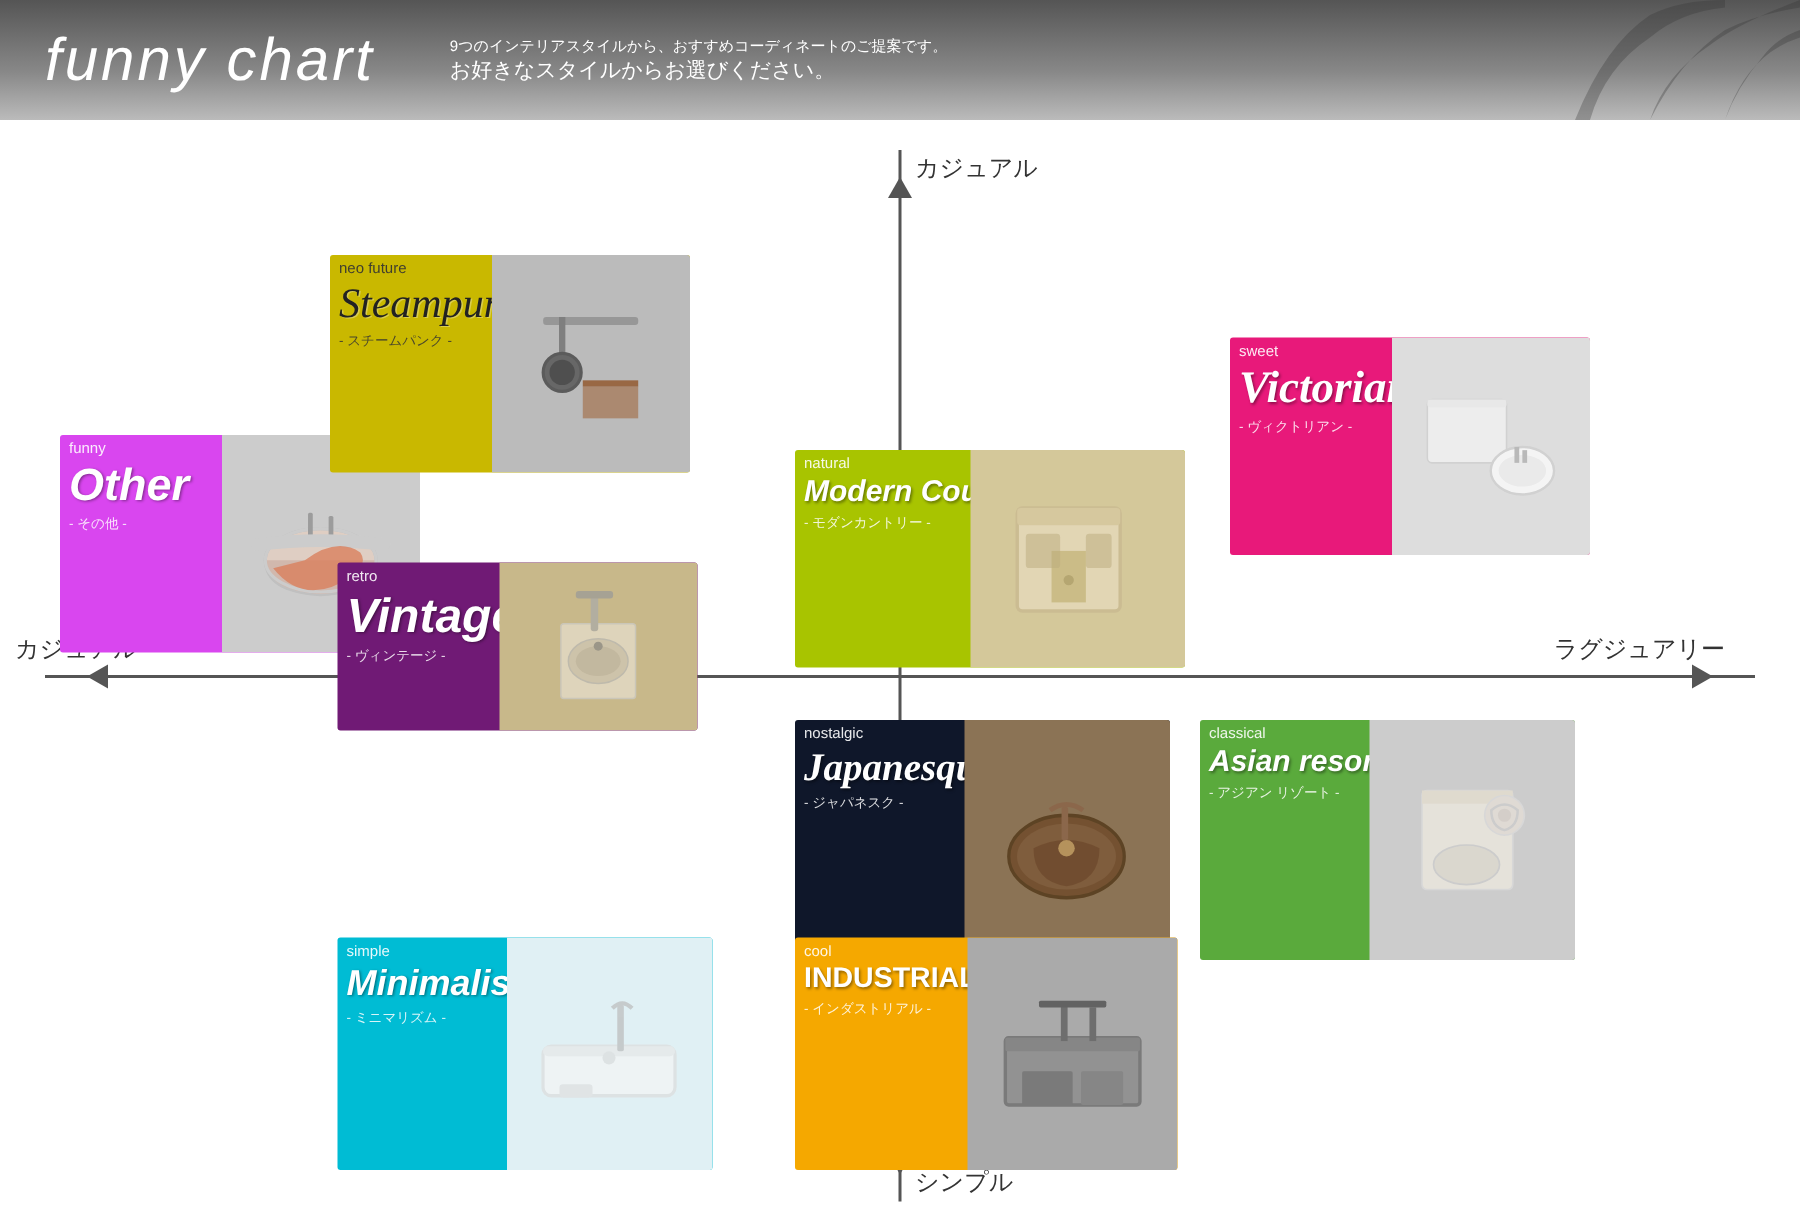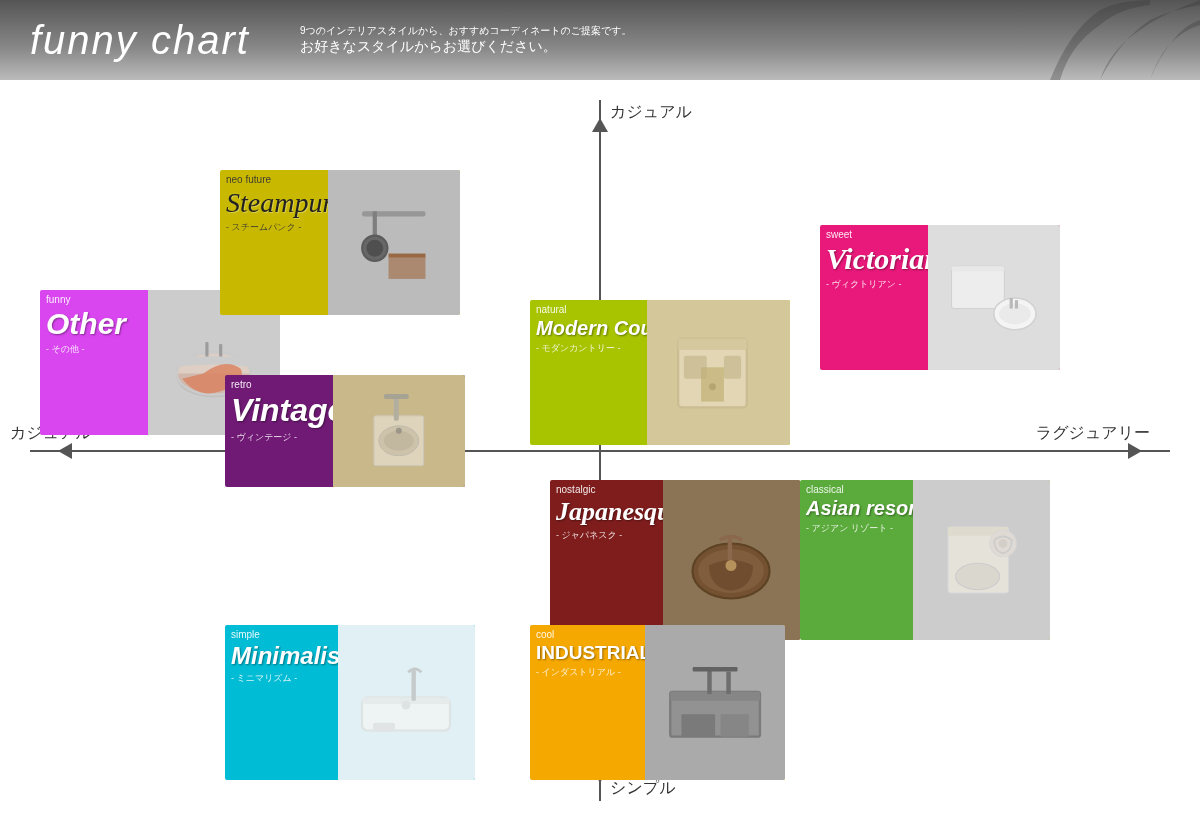--- a/index.html
+++ b/index.html
@@ -180,23 +180,23 @@
       background: #701a75;
       left: 225px; top: 295px;
       width: 240px; height: 112px;
     }
     #card-modern-country {
       background: #a8c400;
       left: 530px; top: 220px;
       width: 260px; height: 145px;
     }
     #card-japanesque {
-      background: #7f1d1d;
+      background: #0f172a;
       left: 530px; top: 400px;
-      width: 250px; height: 160px; margin-left: 20px;
+      width: 250px; height: 160px;
     }
     #card-asian-resort {
       background: #5aaa3c;
       left: 800px; top: 400px;
       width: 250px; height: 160px;
     }
     #card-minimalism {
       background: #00bcd4;
       left: 225px; top: 545px;
       width: 250px; height: 155px;

